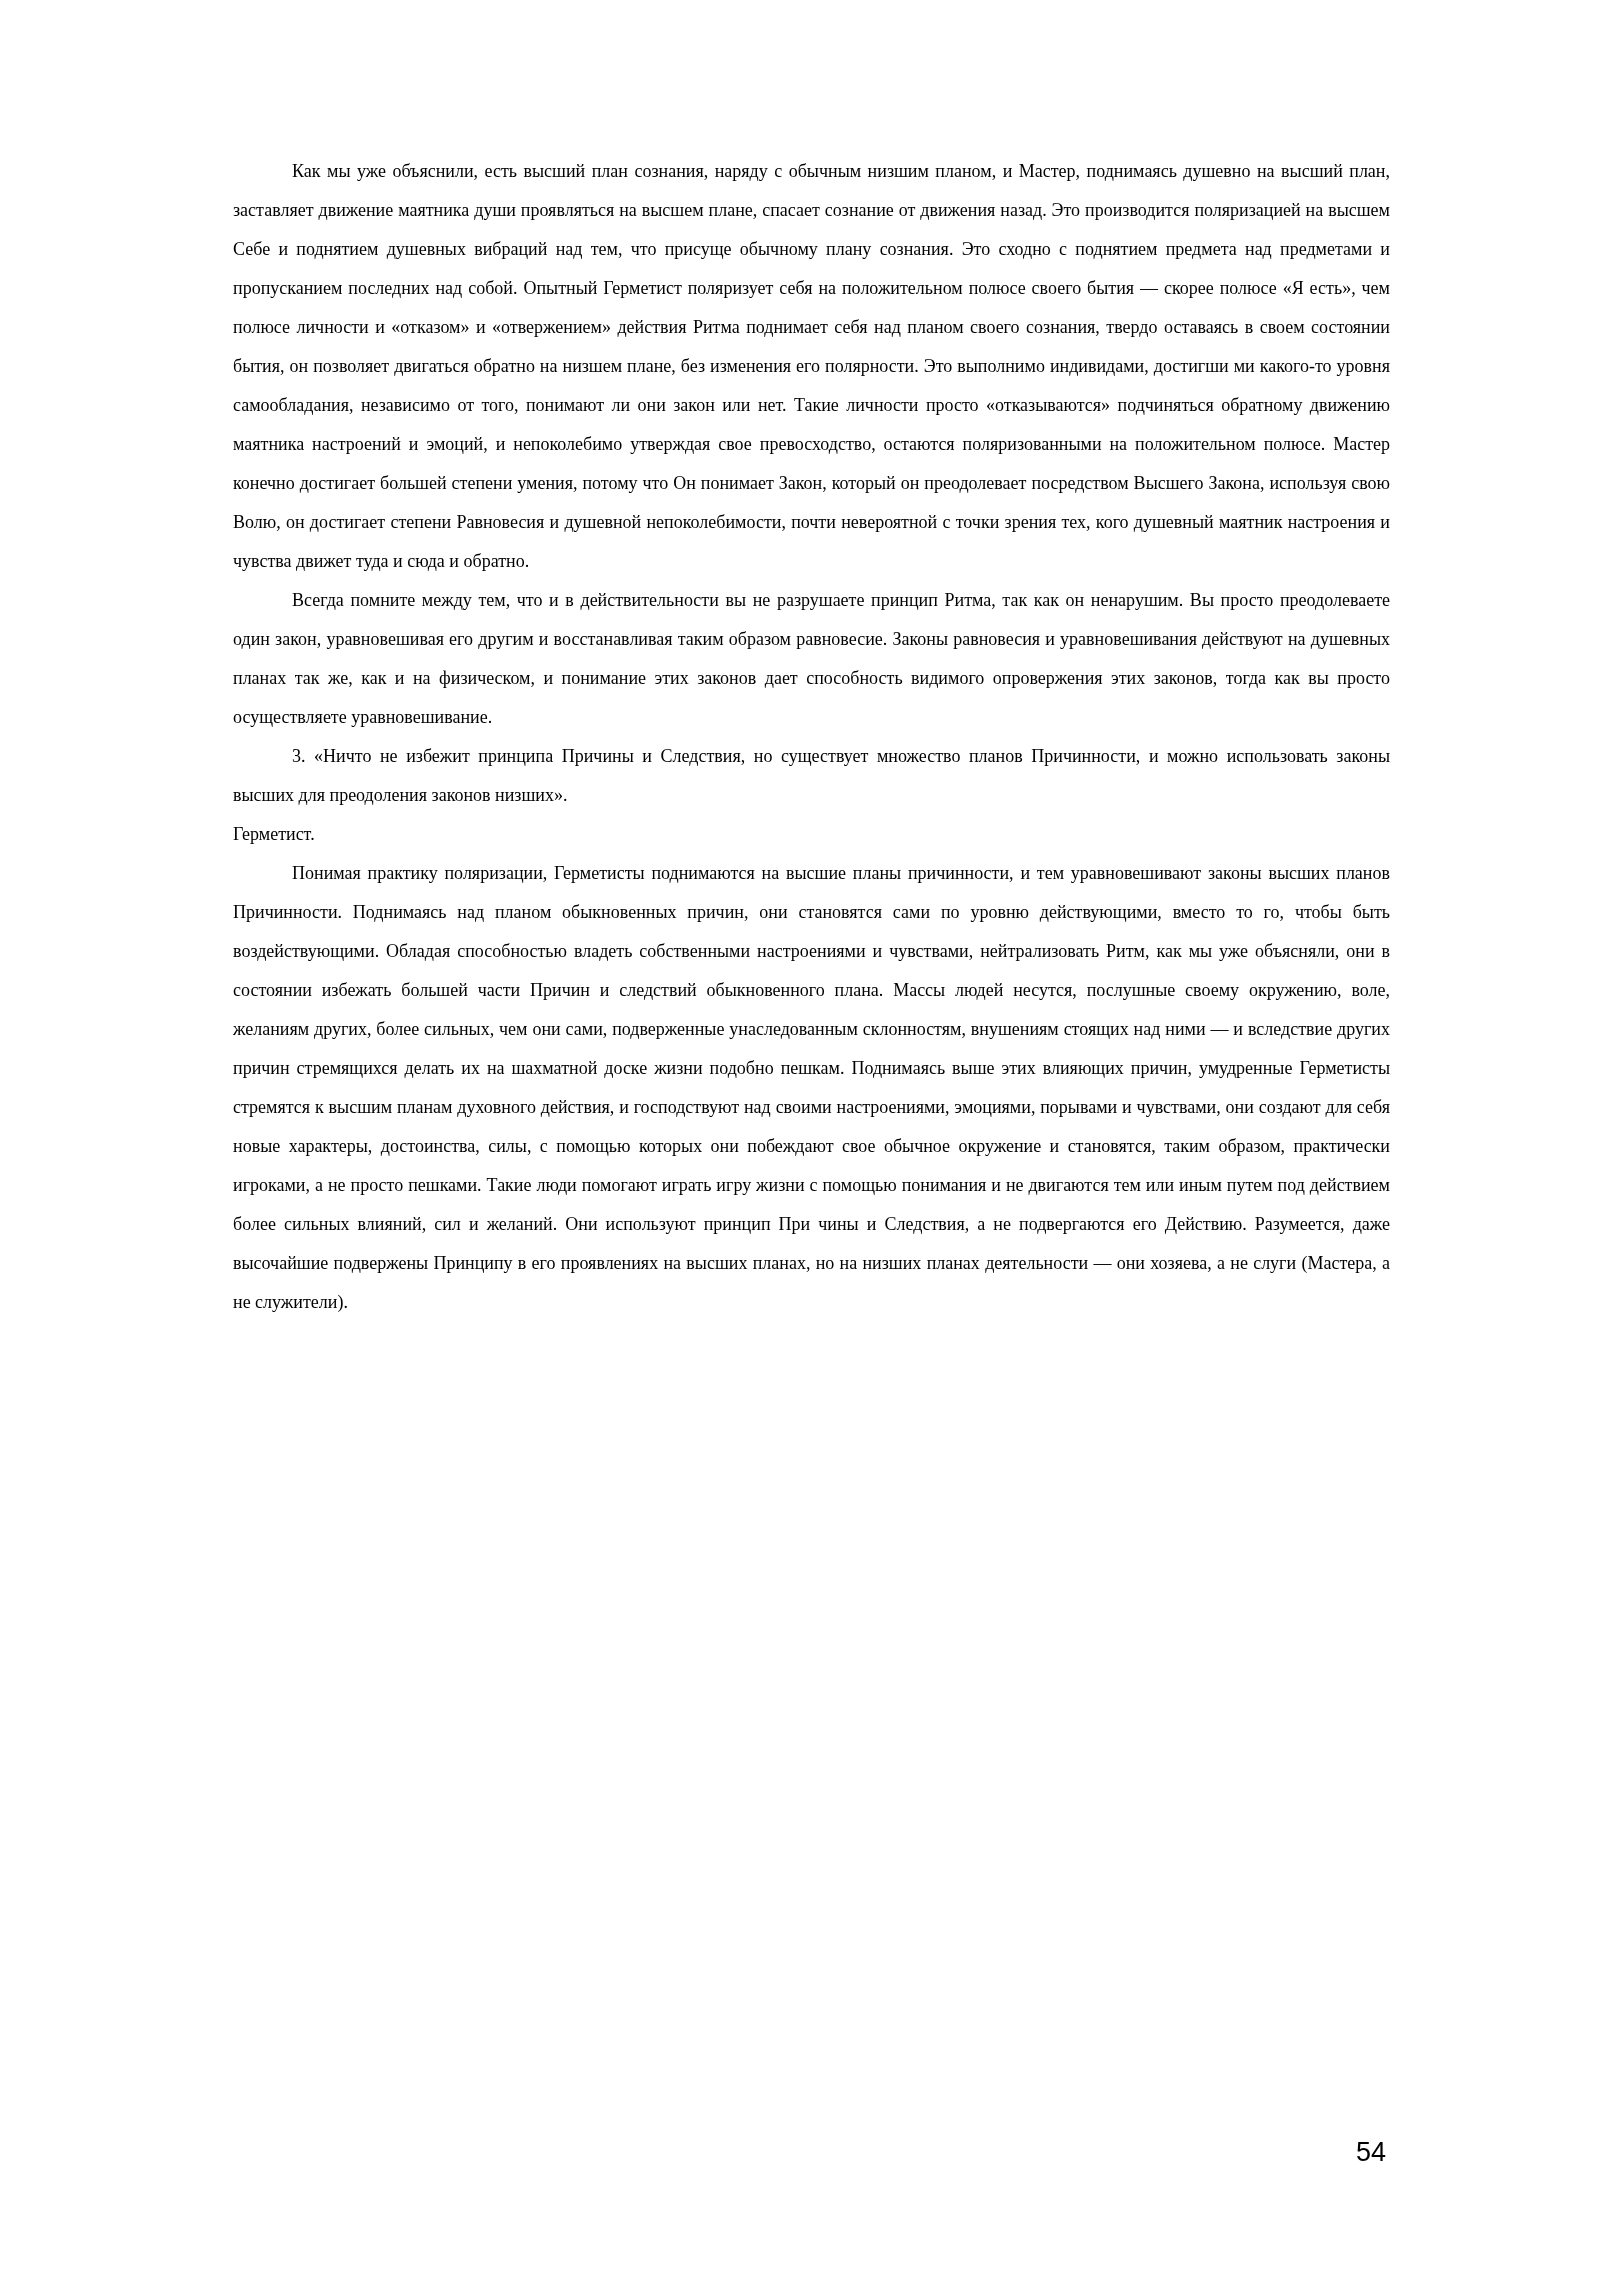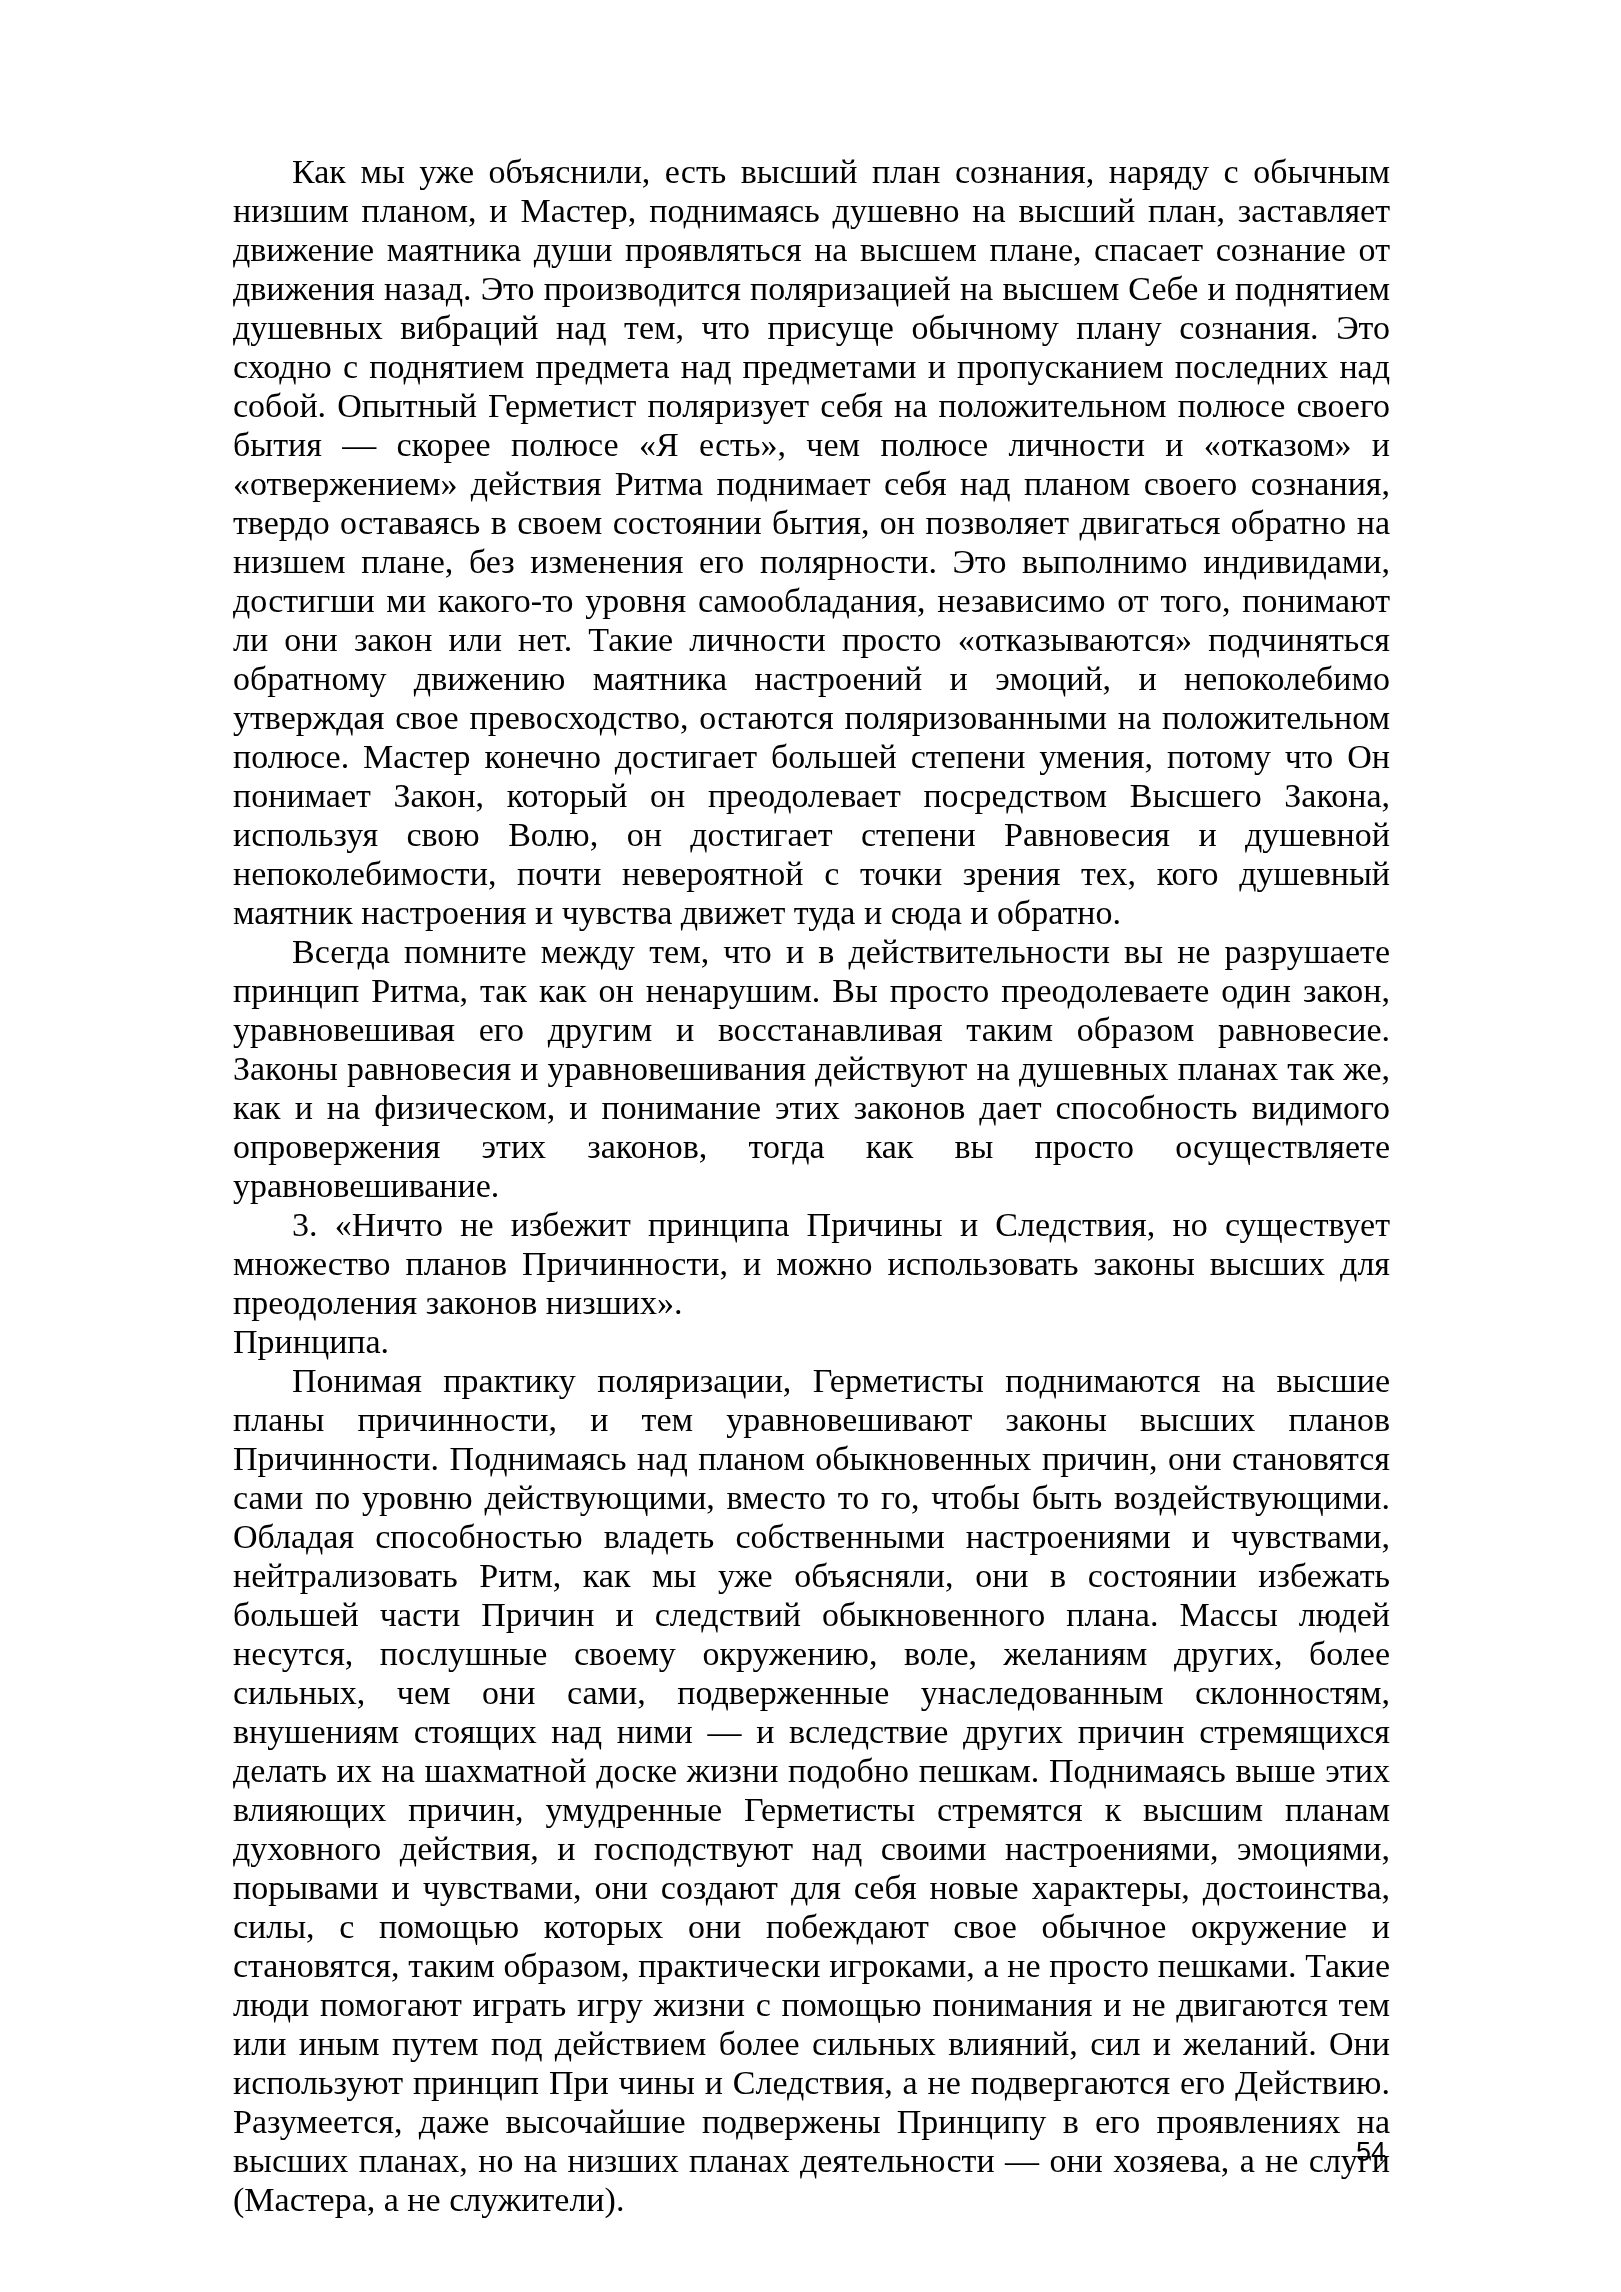--- a/index.html
+++ b/index.html
@@ -24,21 +24,21 @@
     overflow: hidden;
   }
   .text-column {
     position: absolute;
     left: 233px;
     top: 152px;
     width: 1157px;
   }
   p.para {
     margin: 0;
-    font-size: 34px;
+    font-size: 18px;
     line-height: 39px;
     text-align: justify;
     text-indent: 59px;
     hyphens: none;
   }
   p.para.noindent {
     text-indent: 0;
   }
   p.para.last {
     text-align: justify;
@@ -53,18 +53,18 @@
   }
 </style>
 </head>
 <body>
 
 <div class="page">
   <div class="text-column">
     <p class="para">Как мы уже объяснили, есть высший план сознания, наряду с обычным низшим планом, и Мастер, поднимаясь душевно на высший план, заставляет движение маятника души проявляться на высшем плане, спасает сознание от движения назад. Это производится поляризацией на высшем Себе и поднятием душевных вибраций над тем, что присуще обычному плану сознания. Это сходно с поднятием предмета над предметами и пропусканием последних над собой. Опытный Герметист поляризует себя на положительном полюсе своего бытия — скорее полюсе «Я есть», чем полюсе личности и «отказом» и «отвержением» действия Ритма поднимает себя над планом своего сознания, твердо оставаясь в своем состоянии бытия, он позволяет двигаться обратно на низшем плане, без изменения его полярности. Это выполнимо индивидами, достигши ми какого-то уровня самообладания, независимо от того, понимают ли они закон или нет. Такие личности просто «отказываются» подчиняться обратному движению маятника настроений и эмоций, и непоколебимо утверждая свое превосходство, остаются поляризованными на положительном полюсе. Мастер конечно достигает большей степени умения, потому что Он понимает Закон, который он преодолевает посредством Высшего Закона, используя свою Волю, он достигает степени Равновесия и душевной непоколебимости, почти невероятной с точки зрения тех, кого душевный маятник настроения и чувства движет туда и сюда и обратно.</p>
     <p class="para">Всегда помните между тем, что и в действительности вы не разрушаете принцип Ритма, так как он ненарушим. Вы просто преодолеваете один закон, уравновешивая его другим  и восстанавливая таким  образом  равновесие.  Законы  равновесия  и уравновешивания действуют на душевных планах так же, как и на физическом, и понимание этих законов дает способность видимого опровержения этих законов, тогда как вы просто осуществляете уравновешивание.</p>
     <p class="para">3. «Ничто не избежит принципа Причины и Следствия, но существует множество планов Причинности, и можно использовать законы высших для преодоления законов низших».</p>
-    <p class="para noindent">Принципа.</p>
+    <p class="para noindent">Герметист.</p>
     <p class="para">Понимая практику поляризации, Герметисты поднимаются на высшие планы причинности, и тем уравновешивают законы высших планов Причинности. Поднимаясь над планом обыкновенных причин, они становятся сами по уровню действующими, вместо то го, чтобы быть воздействующими. Обладая способностью владеть собственными настроениями и чувствами, нейтрализовать Ритм, как мы уже объясняли, они в состоянии избежать большей части Причин и следствий обыкновенного плана. Массы людей несутся, послушные своему окружению, воле, желаниям других, более сильных, чем они сами, подверженные унаследованным склонностям, внушениям стоящих над ними — и вследствие других причин стремящихся делать их на шахматной доске жизни подобно пешкам. Поднимаясь выше этих влияющих причин, умудренные Герметисты стремятся к высшим планам духовного действия, и господствуют над своими настроениями, эмоциями, порывами и чувствами, они создают для себя новые характеры, достоинства, силы, с помощью которых они побеждают свое обычное окружение и становятся, таким образом, практически игроками, а не просто пешками. Такие люди помогают играть игру жизни с помощью понимания и не двигаются тем или иным путем под действием более сильных влияний, сил и желаний. Они используют принцип При чины и Следствия, а не подвергаются его Действию. Разумеется, даже высочайшие подвержены Принципу в его проявлениях на высших планах, но на низших планах деятельности — они хозяева, а не слуги (Мастера, а не служители).</p>
   </div>
   <div class="page-number">54</div>
 </div>
 
 
 </body></html>

